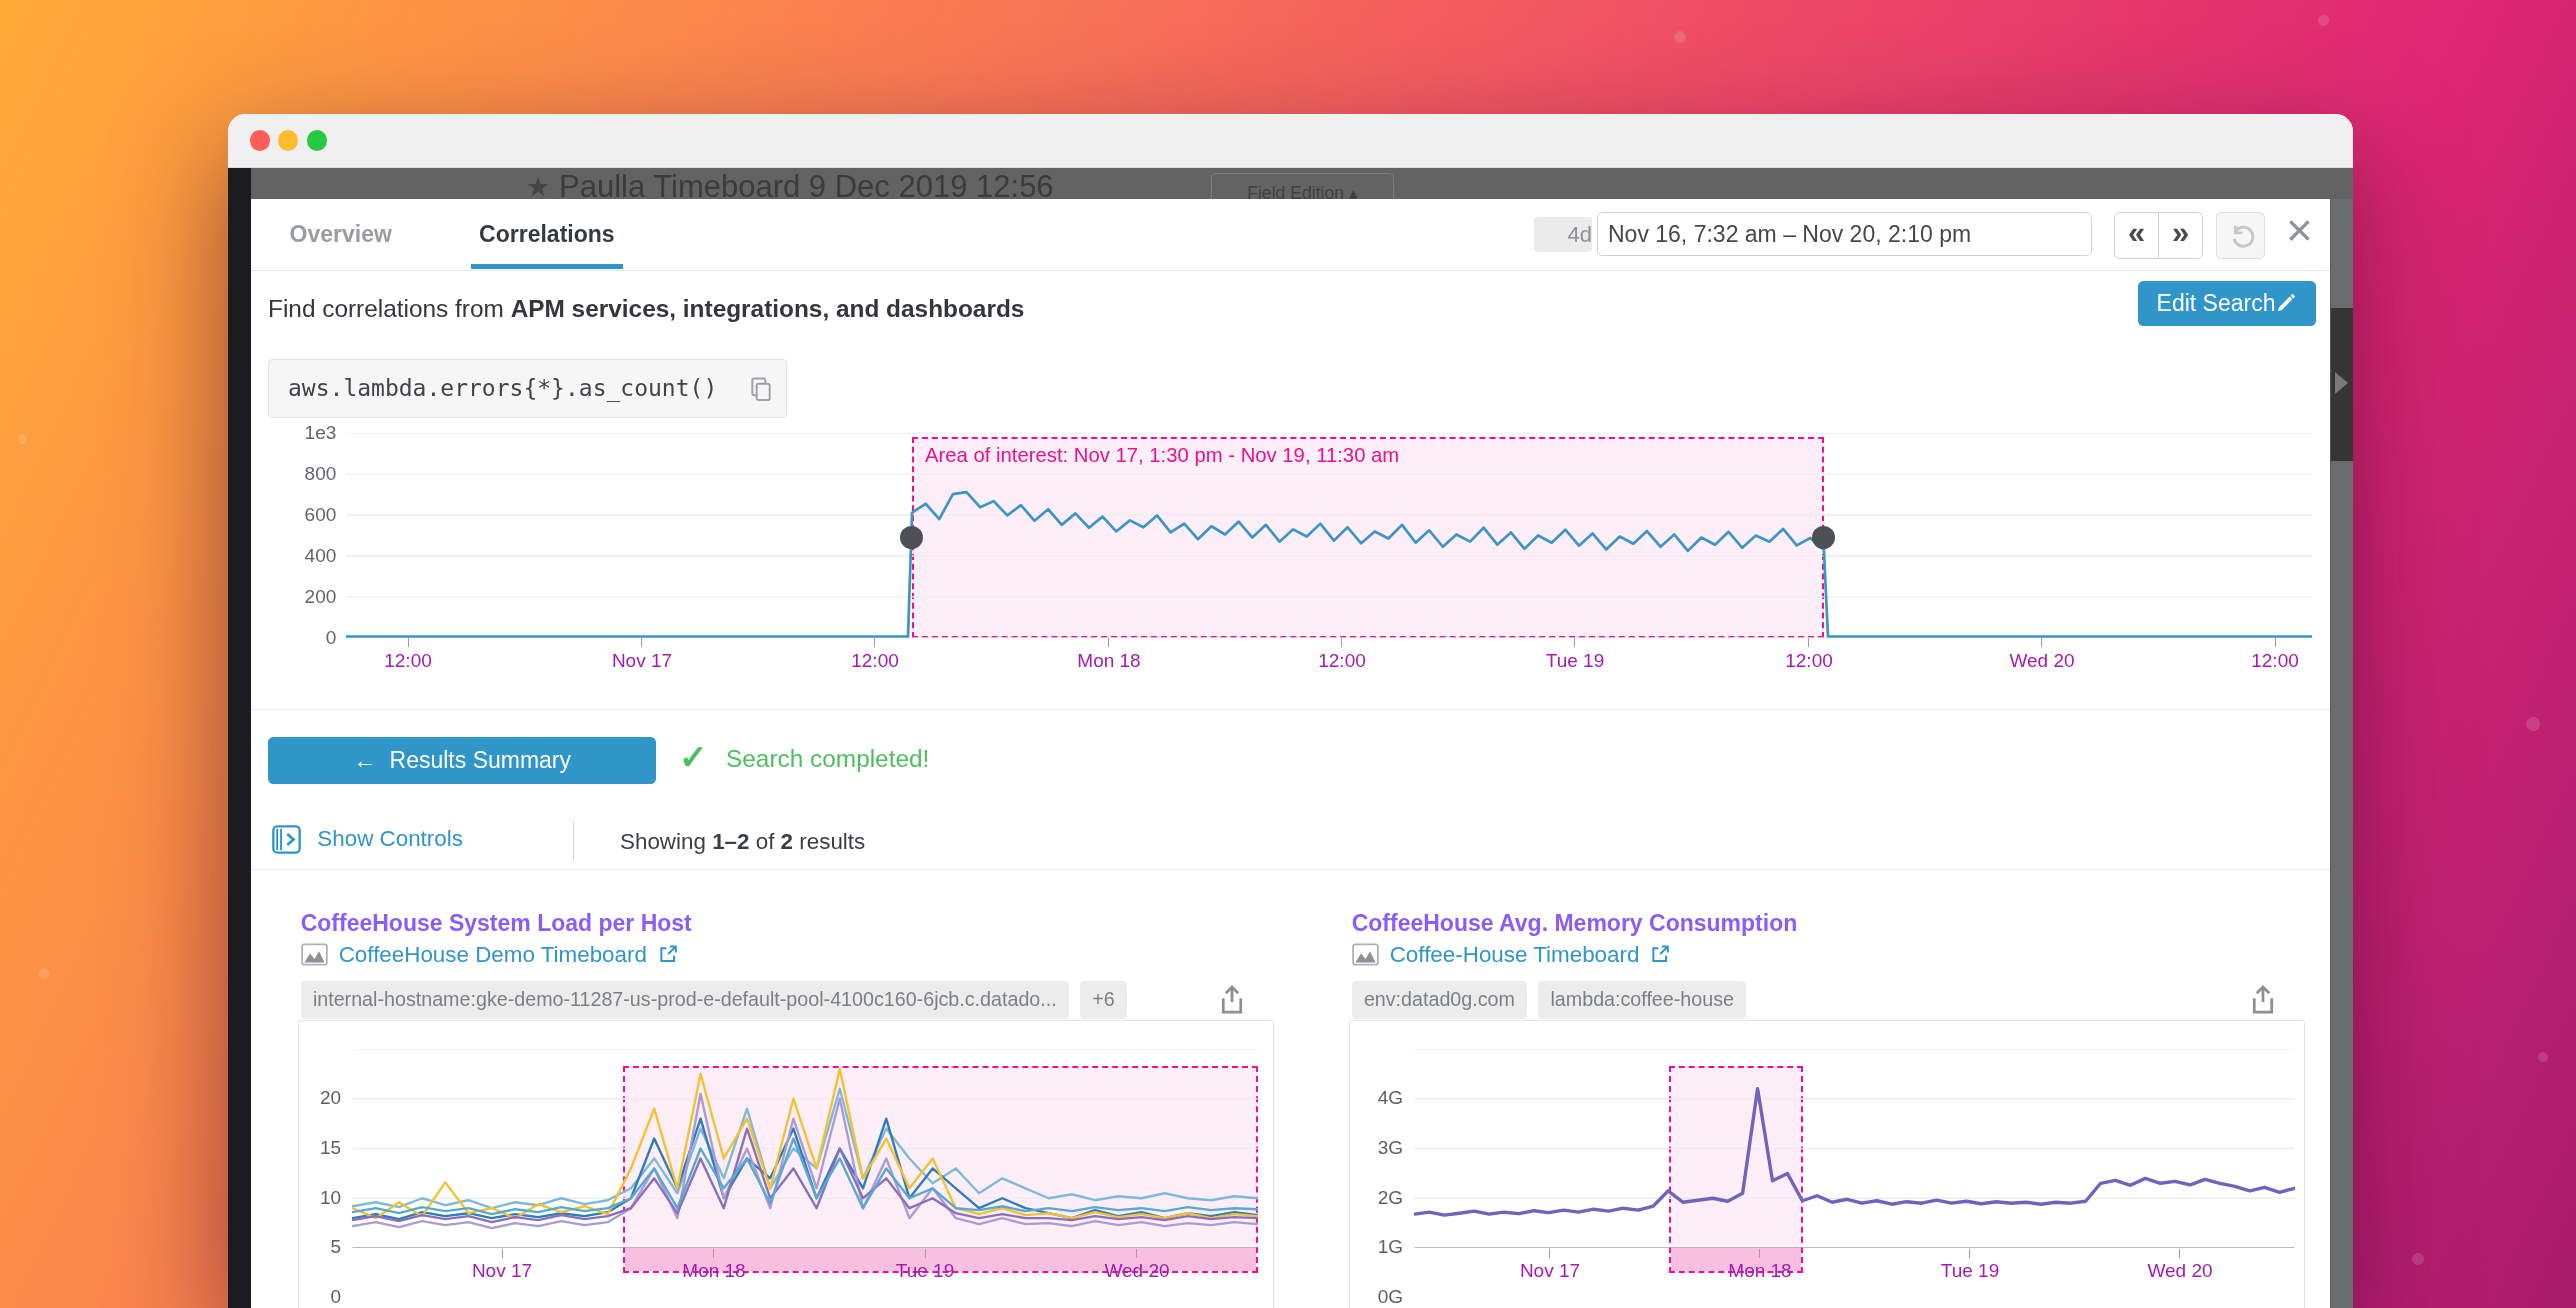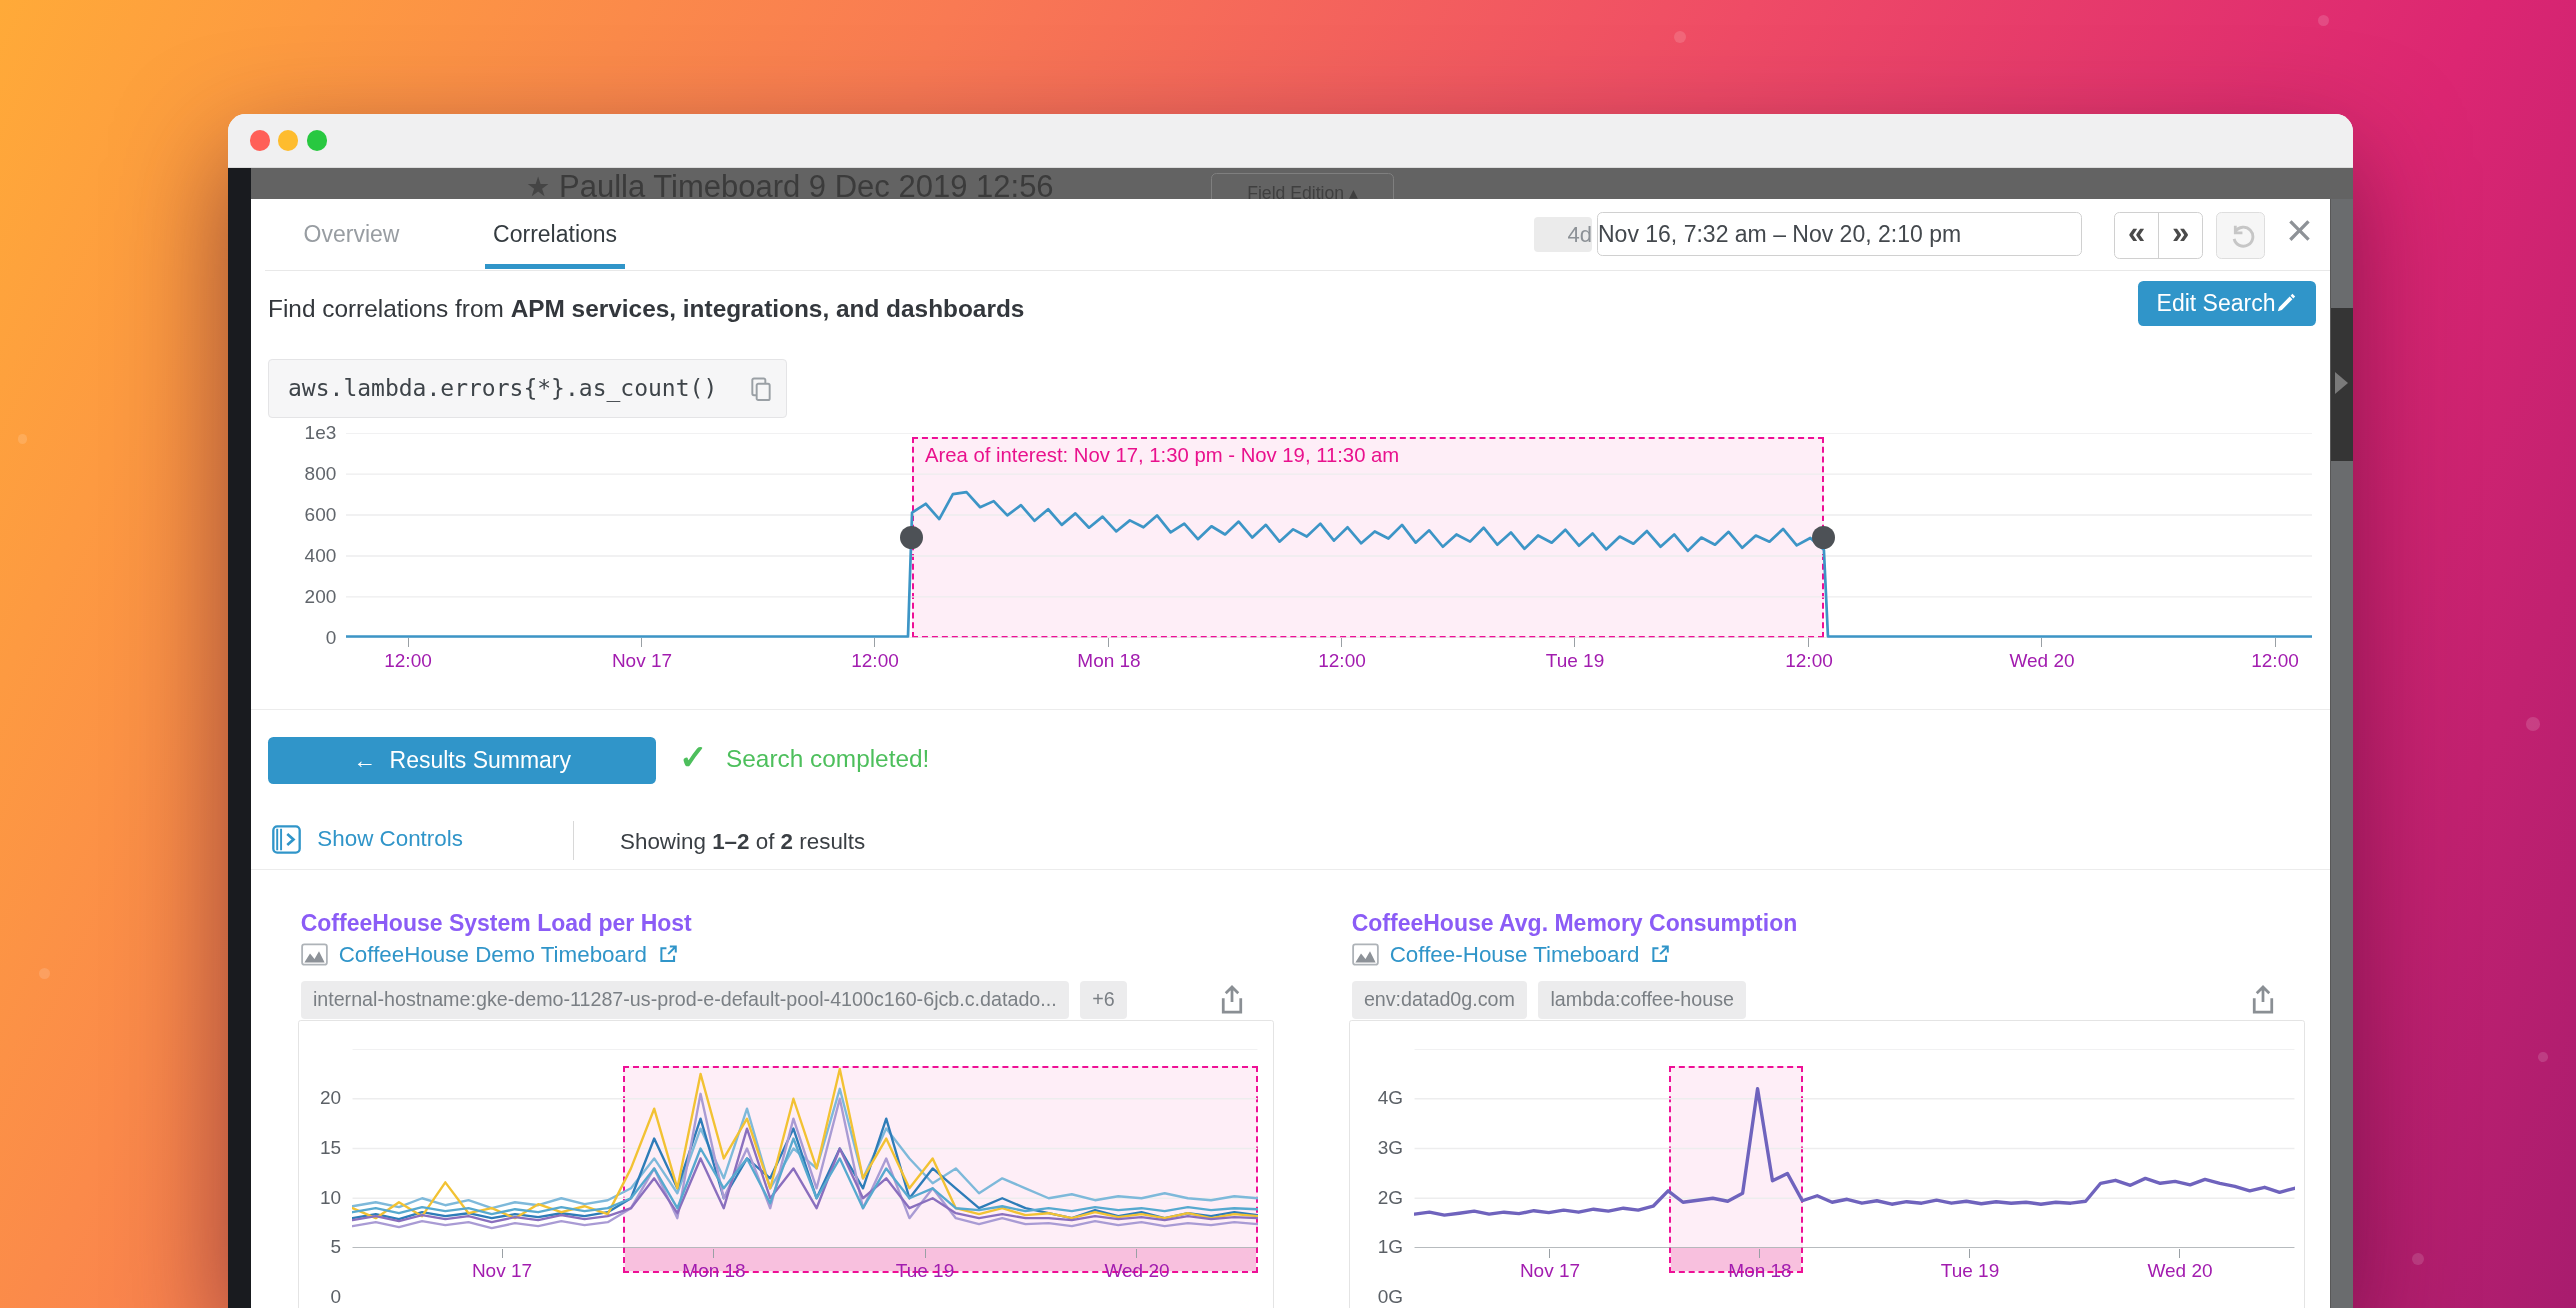--- a/index.html
+++ b/index.html
@@ -19,30 +19,30 @@
   #page-title{position:absolute;left:308px;top:1.4px;font-size:31px;line-height:35px;color:#3b3b3b;white-space:nowrap;}
   #page-btn{position:absolute;left:960px;top:5.4px;width:181px;height:41px;border:1.4px solid #7f7f7f;border-radius:5.4px;
     font-size:17.6px;color:#3f3f3f;text-align:center;line-height:38px;white-space:nowrap;overflow:hidden;}
   #right-sliver{position:absolute;right:0;top:30.5px;bottom:0;width:22.4px;background:#6a6c6e;z-index:1;}
   #right-toggle{position:absolute;left:0;top:109px;width:22.4px;height:153px;background:#353535;}
   #right-toggle .tri{position:absolute;left:4.1px;top:64px;width:0;height:0;
     border-left:13.6px solid #7a7a7a;border-top:11.5px solid transparent;border-bottom:11.5px solid transparent;}
   #modal{position:absolute;left:23px;top:30.5px;width:2079px;bottom:0;background:#fff;z-index:2;overflow:hidden;}
 
   
-  #tabs-row{position:absolute;left:14px;top:0;width:100%;height:71px;border-bottom:1.4px solid #e8e8e8;}
+  #tabs-row{position:absolute;left:0;top:0;width:100%;height:71px;border-bottom:1.4px solid #e8e8e8;font-weight:bold;}
   .tab{position:absolute;top:0;height:65px;line-height:71px;font-size:23px;cursor:pointer;padding:0 8.1px;}
   #tab-overview{left:30.5px;color:#989da2;}
   #tab-corr{left:220px;color:#343b40;border-bottom:5.4px solid var(--accent,#3095c9);}
 
   
   #badge-4d{position:absolute;left:1283px;top:18.3px;width:58px;height:35px;background:#ebebeb;border-radius:4.1px;
     color:#8c9196;font-size:22px;text-align:right;line-height:35px;}
   #time-input{position:absolute;left:1346px;top:13px;width:483px;height:42px;border:1.4px solid #d0d0d0;border-radius:5.4px;
-    font-size:23px;color:#43484d;line-height:42px;padding-left:0;white-space:nowrap;}
+    font-size:23px;color:#43484d;line-height:42px;padding-left:10px;white-space:nowrap;}
   #nav-group{position:absolute;left:1863px;top:13px;width:87px;height:45px;border:1.4px solid #d0d0d0;border-radius:5.4px;display:flex;}
   .navcell{flex:1;text-align:center;font-size:31px;color:#4b4b4b;line-height:39px;font-weight:bold;cursor:pointer;}
   #nav-back{border-right:1.4px solid #d0d0d0;}
   #nav-undo{position:absolute;left:1965px;top:13px;width:47px;height:45px;border:1.4px solid #dedede;border-radius:5.4px;background:#f6f6f6;}
   #nav-undo svg{margin:8.1px 0 0 9.5px;}
   #modal-close{position:absolute;left:2035px;top:4.1px;font-size:46px;font-weight:300;color:#8e9297;cursor:pointer;}
 
   #subtitle{position:absolute;left:17px;top:96px;font-size:24.4px;color:#33373c;}
   #subtitle b{font-weight:bold;}
   #edit-btn{position:absolute;left:1887px;top:82px;width:178px;height:45px;background:var(--accent,#3095c9);

